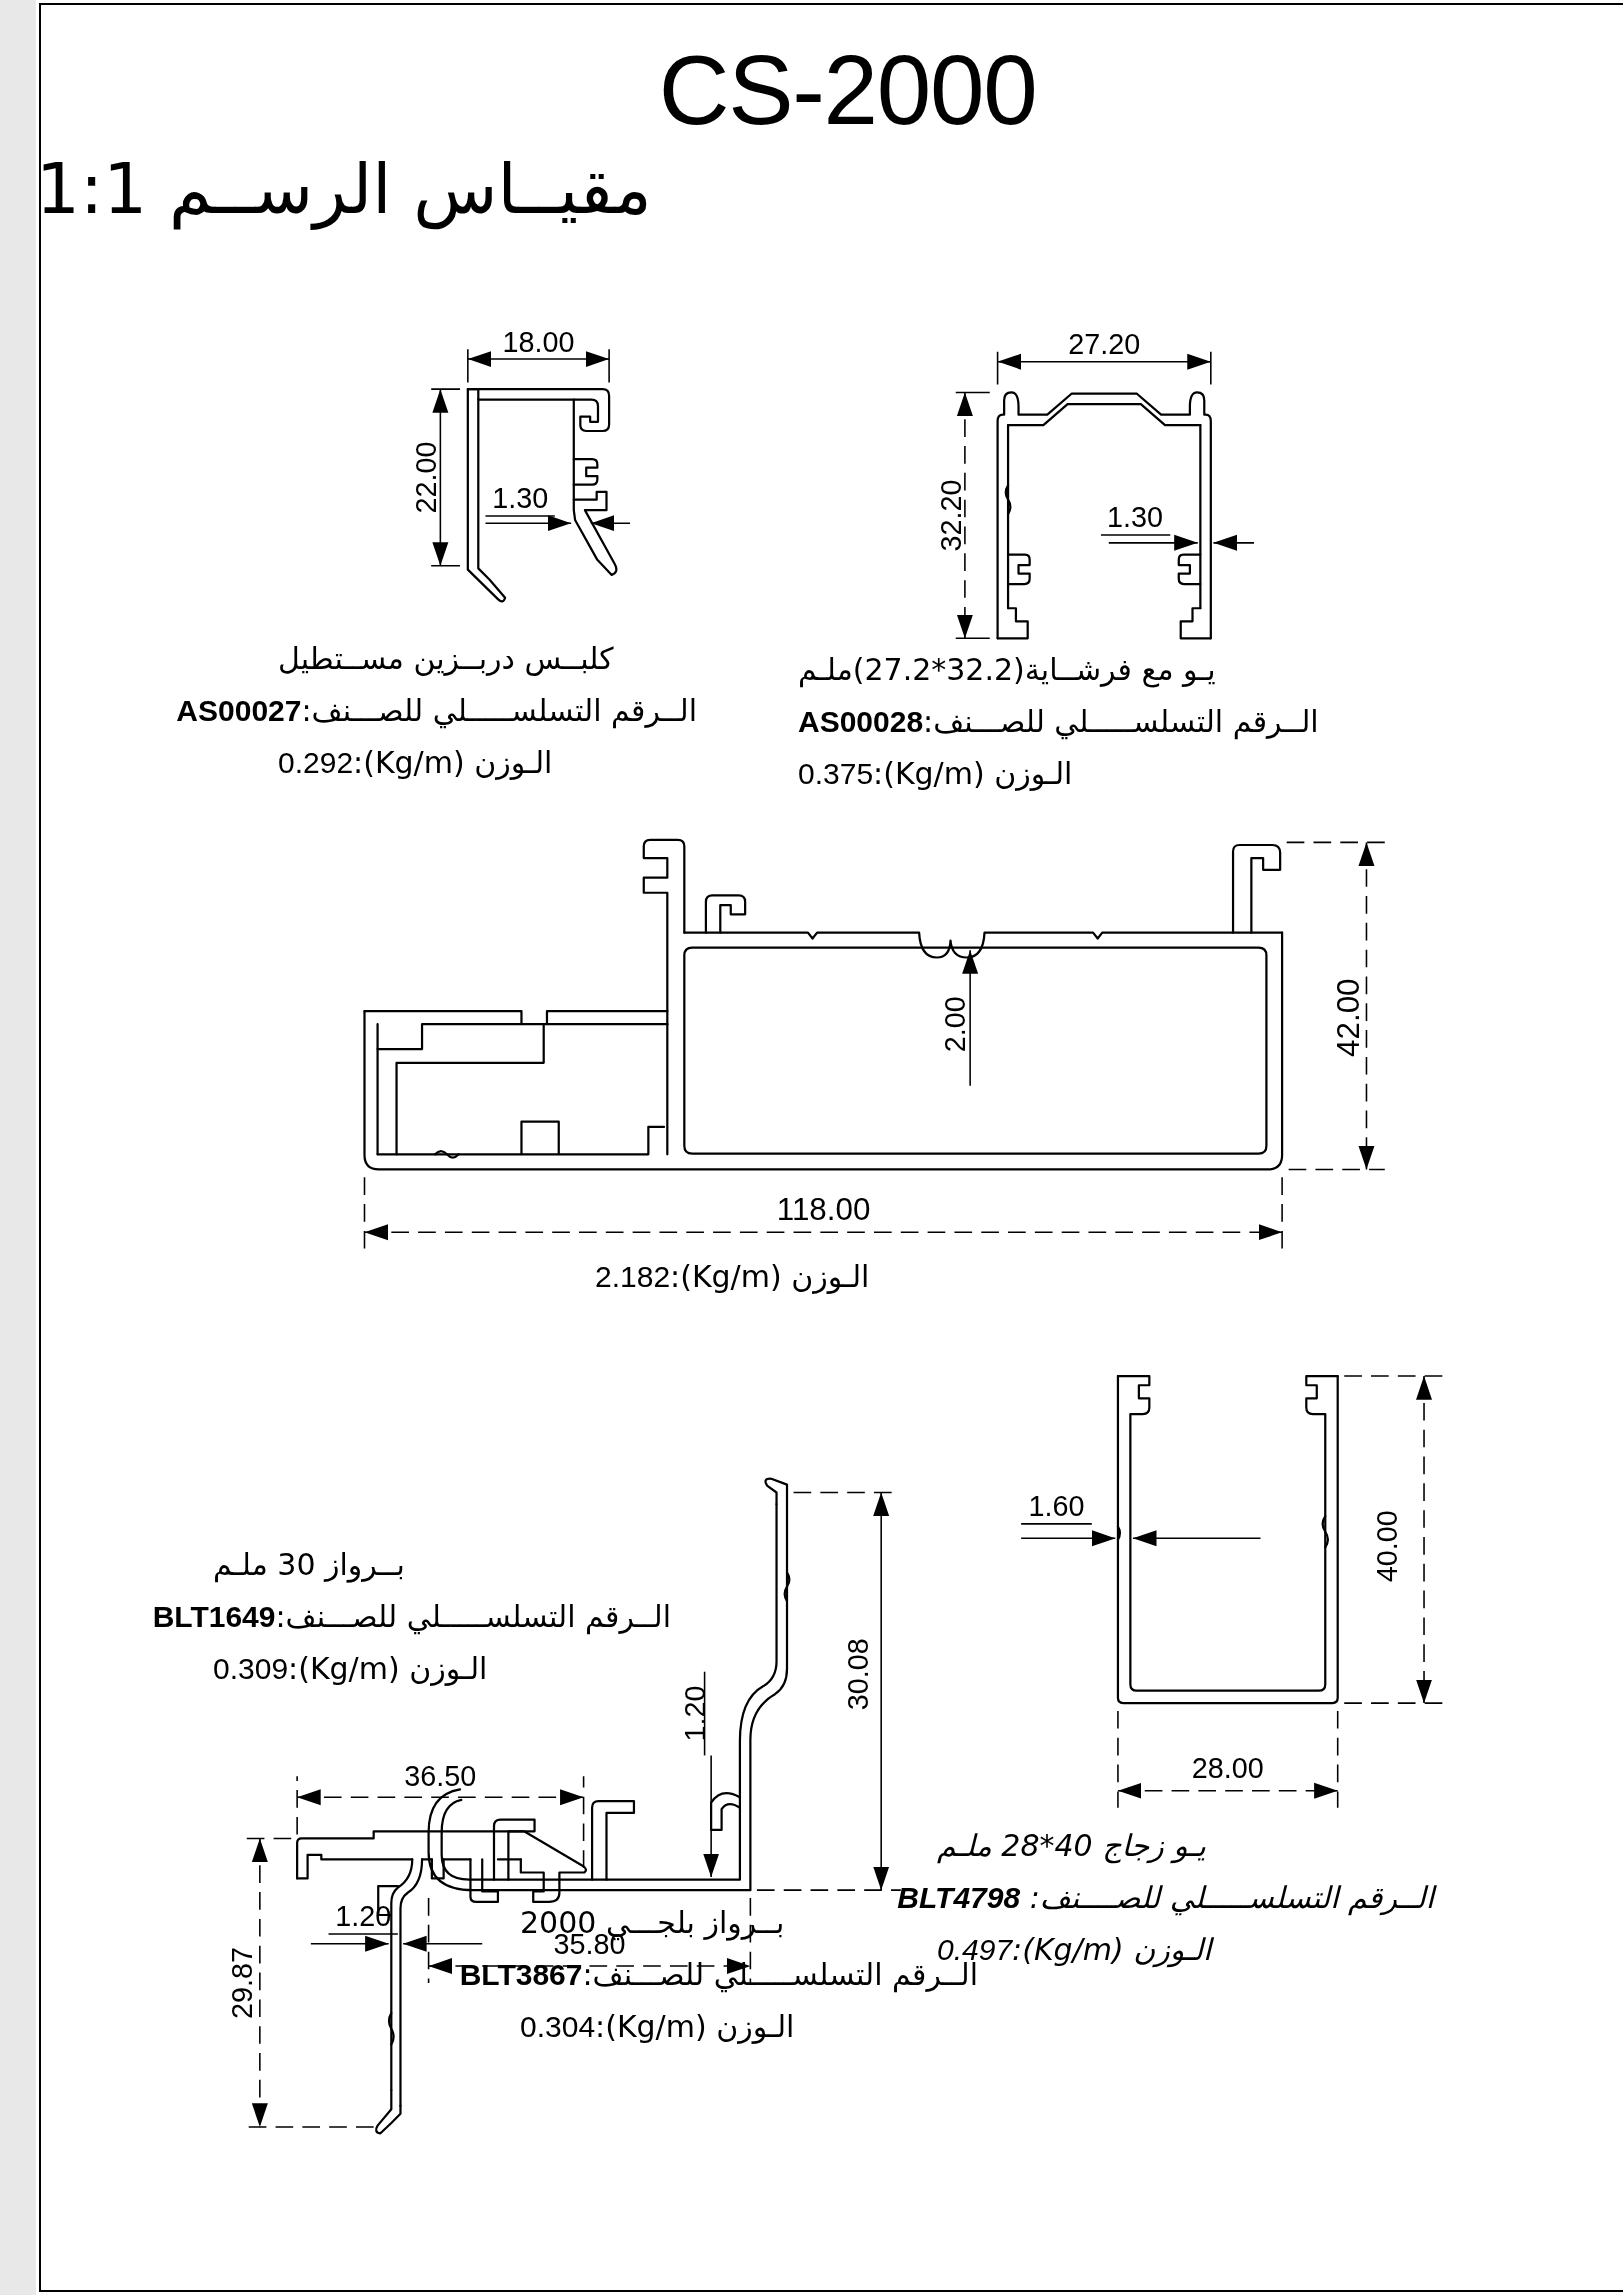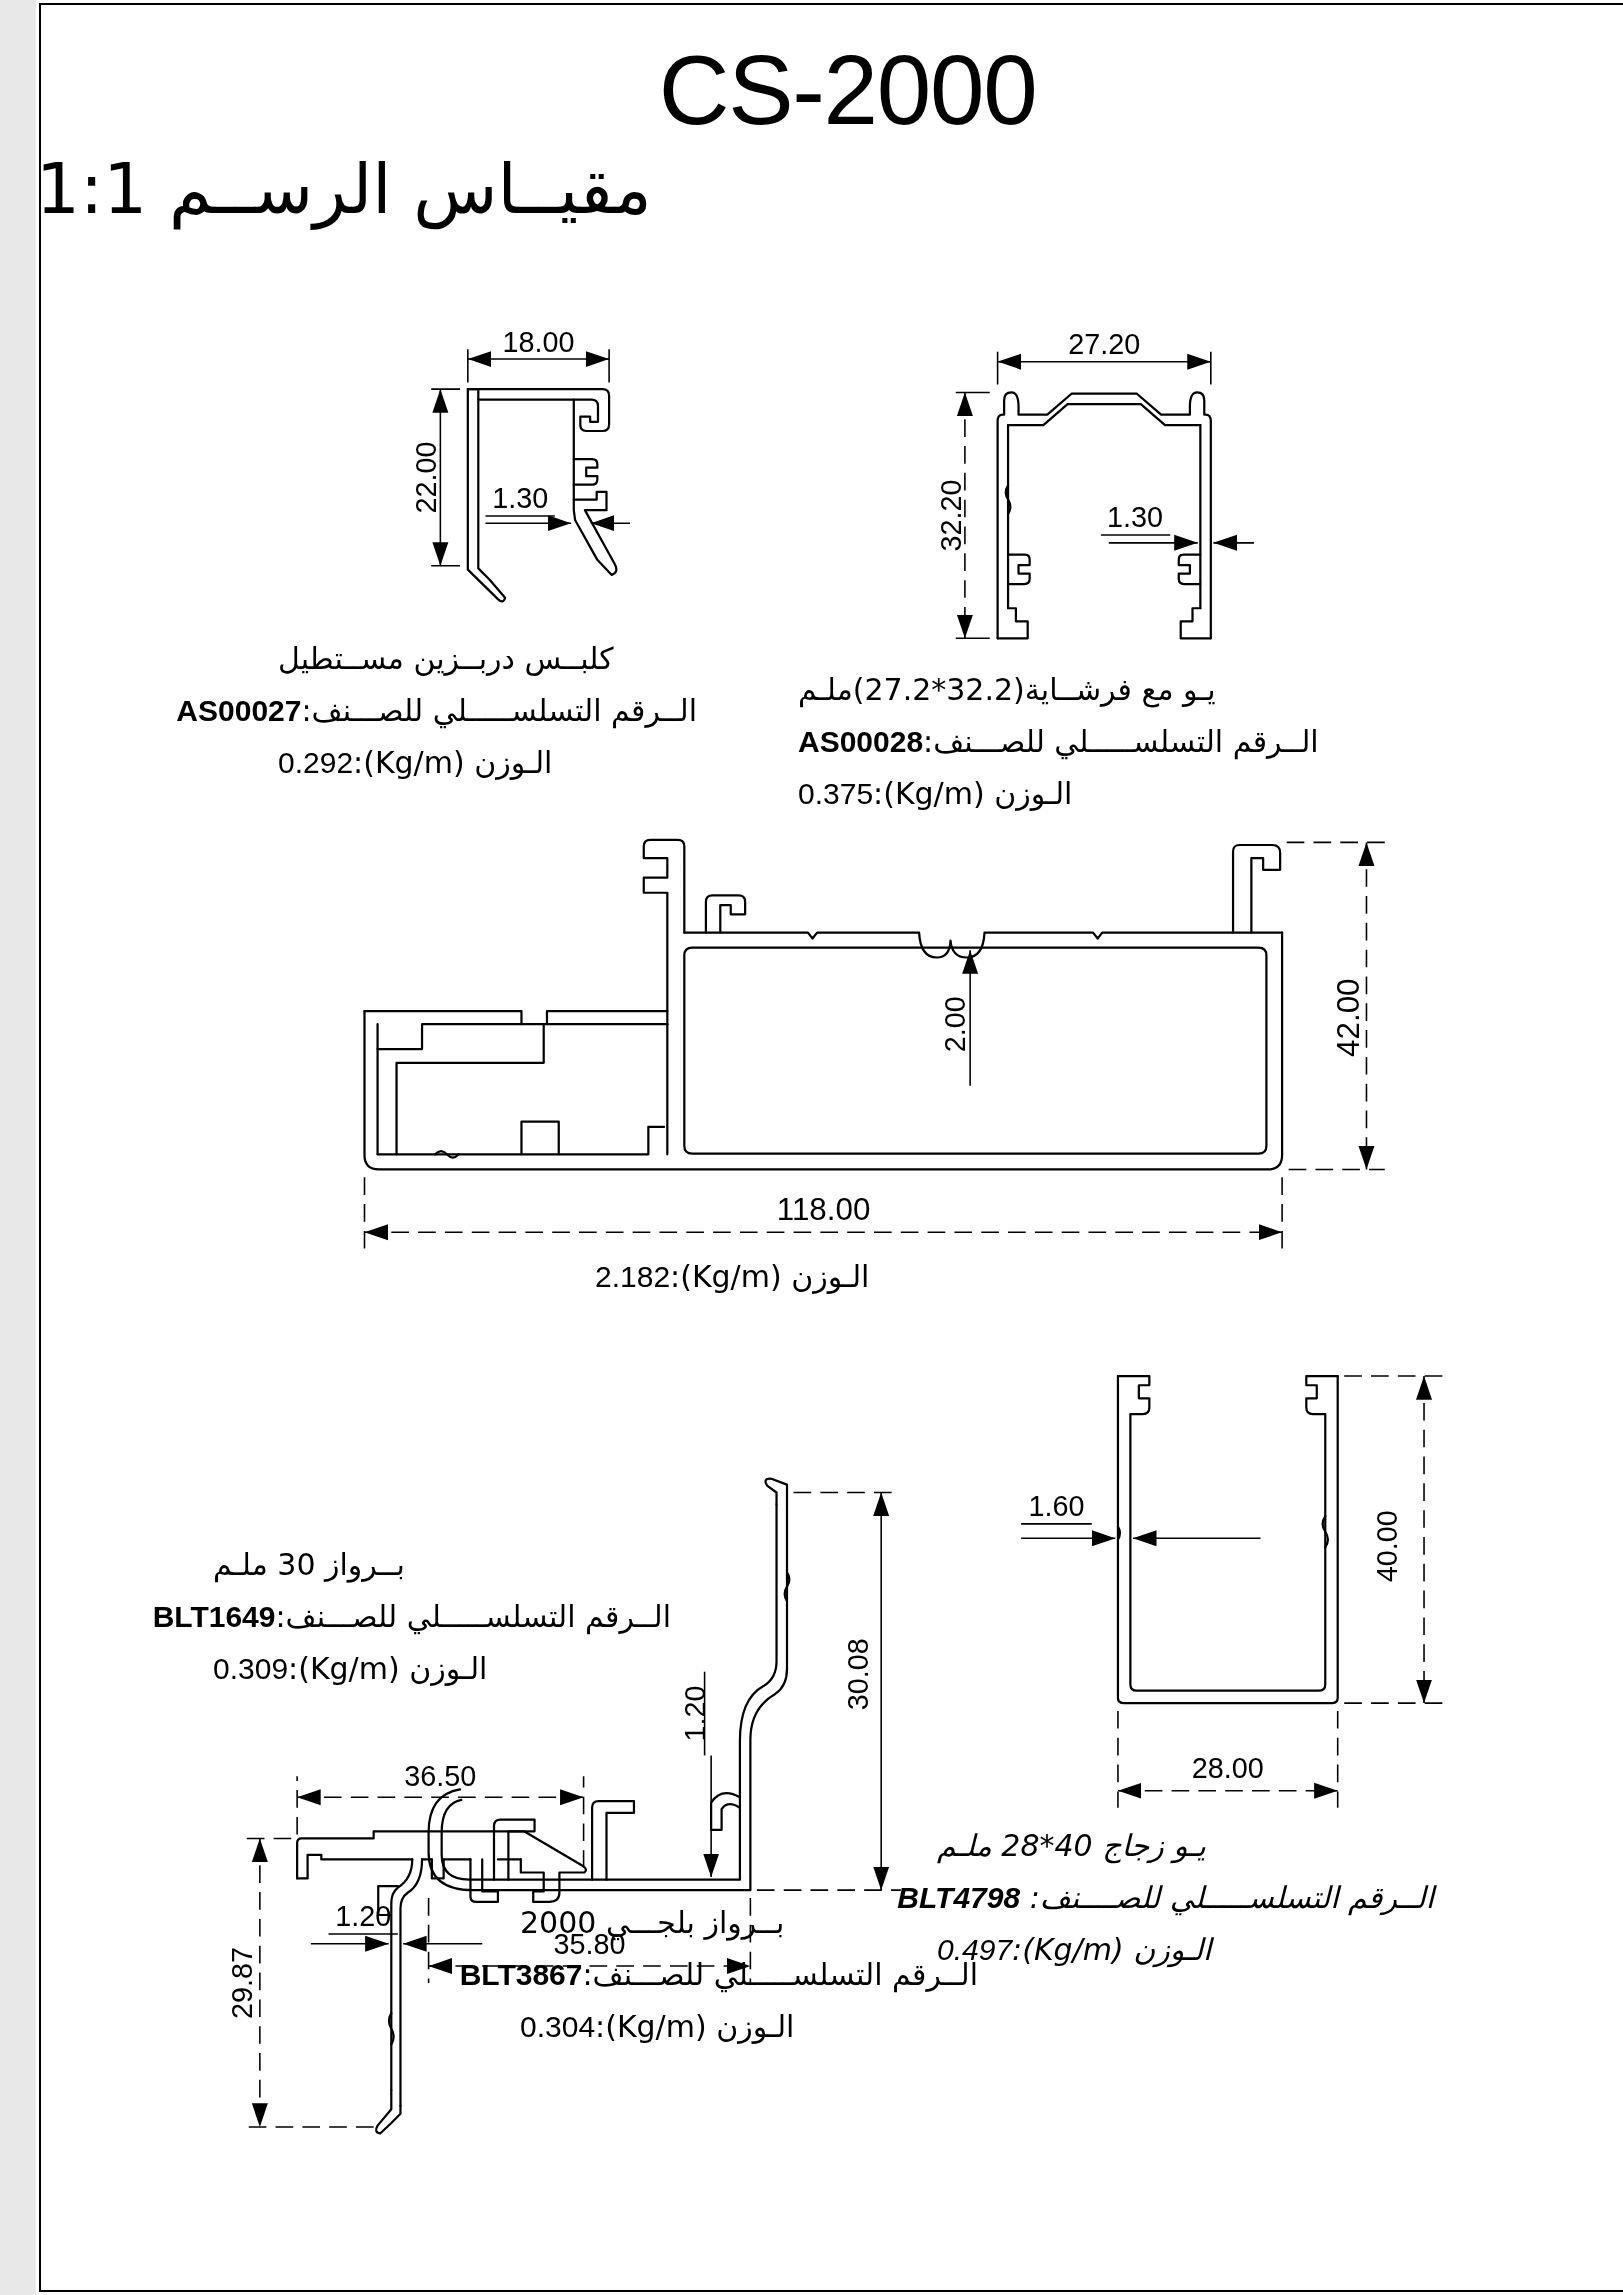--- a/index.html
+++ b/index.html
@@ -176,21 +176,21 @@
       <text x="316" y="3046" text-anchor="middle" transform="rotate(-90 316 3032)">29.87</text>
     </g>
   </svg>
 
   <div class="caption" style="left:242px;top:633px;width:419px;">
     <div>كلبــس دربــزين مســتطيل</div>
     <div><span>الــرقم التسلســـــلي للصـــنف:</span><span class="code">AS00027</span></div>
     <div><span>الـوزن (Kg/m):</span><span class="num">0.292</span></div>
   </div>
 
-  <div class="caption" style="left:762px;top:664px;width:523px;">
+  <div class="caption" style="left:762px;top:644px;width:523px;">
     <div>يـو مع فرشــاية(32.2*27.2)ملـم</div>
     <div><span>الــرقم التسلســـــلي للصـــنف:</span><span class="code">AS00028</span></div>
     <div><span>الـوزن (Kg/m):</span><span class="num">0.375</span></div>
   </div>
 
   <div class="caption" style="left:559px;top:1251px;width:458px;">
     <div><span>الـوزن (Kg/m):</span><span class="num">2.182</span></div>
   </div>
 
   <div class="caption" style="left:177px;top:1539px;width:458px;">

